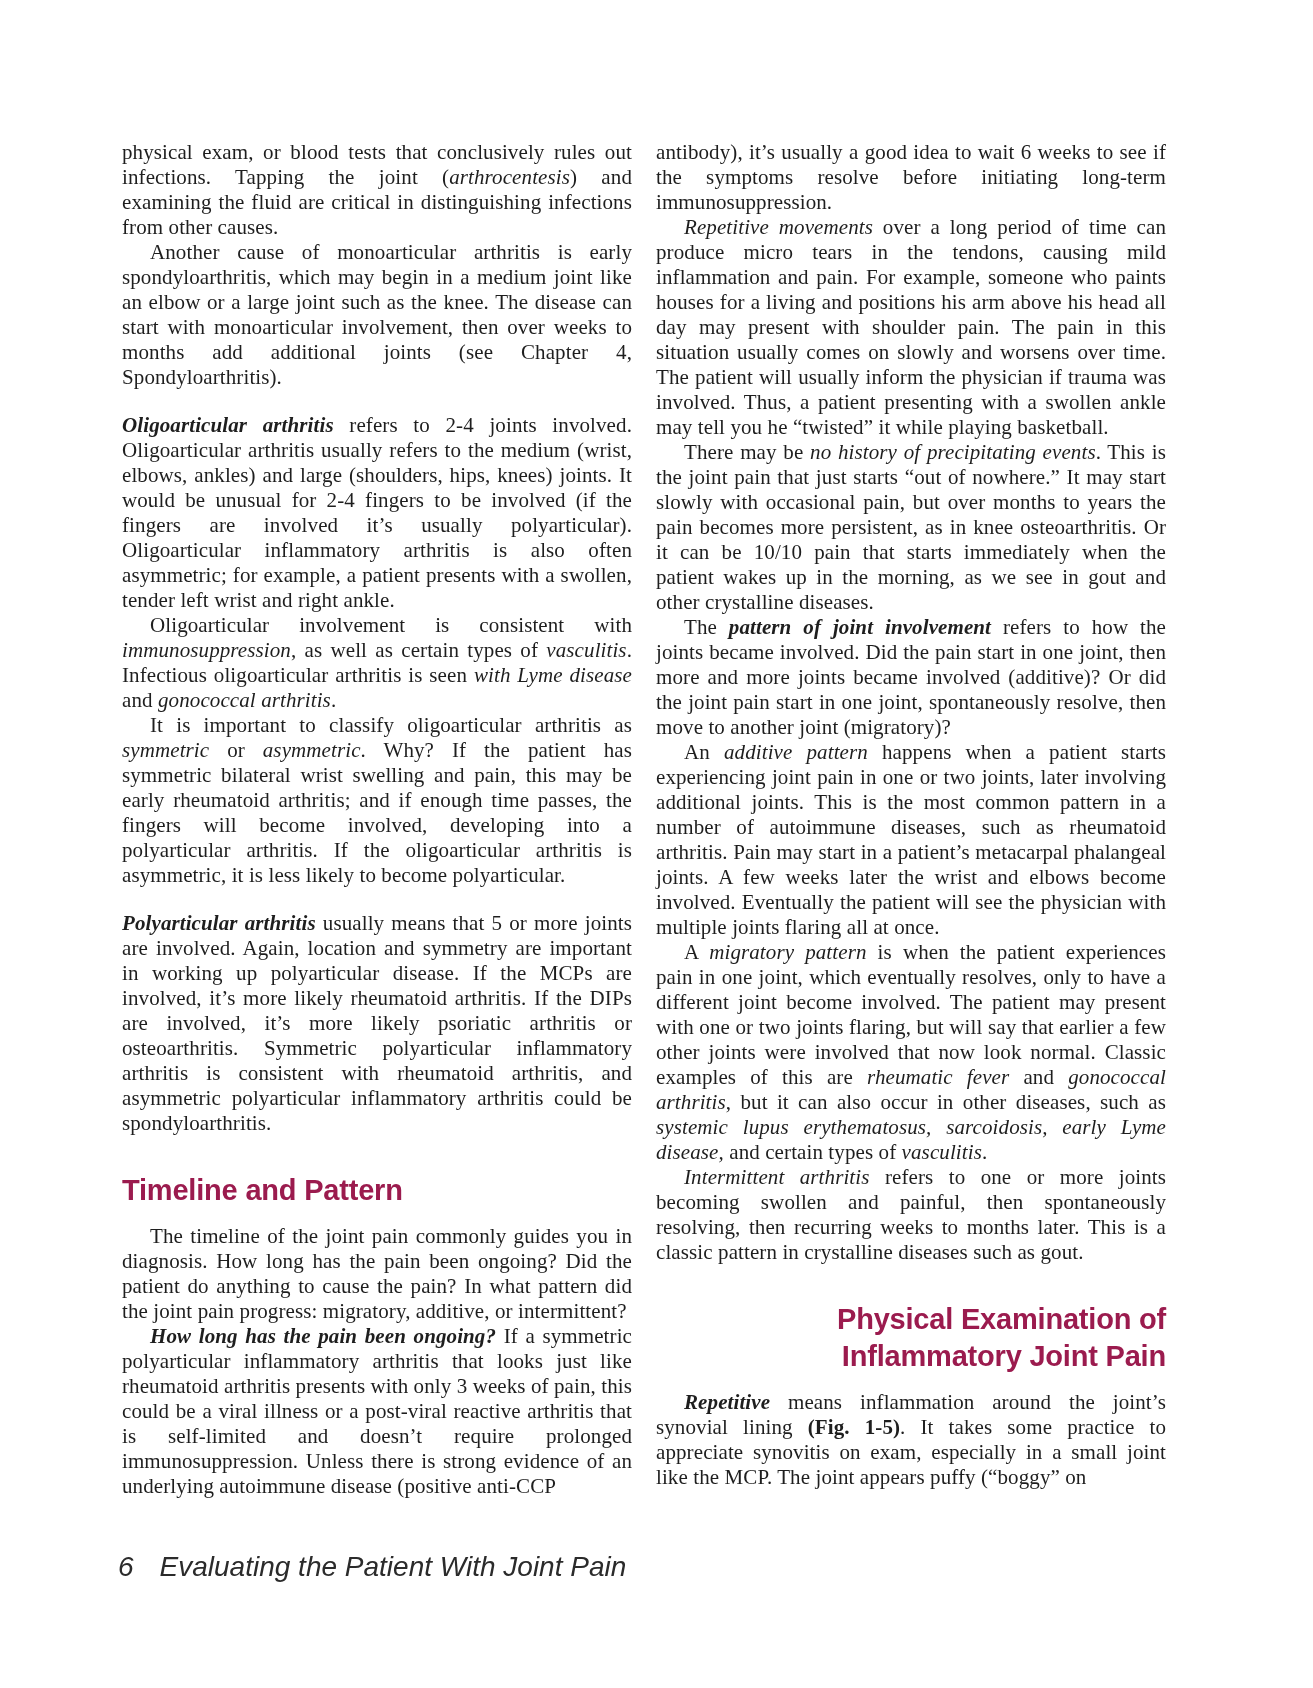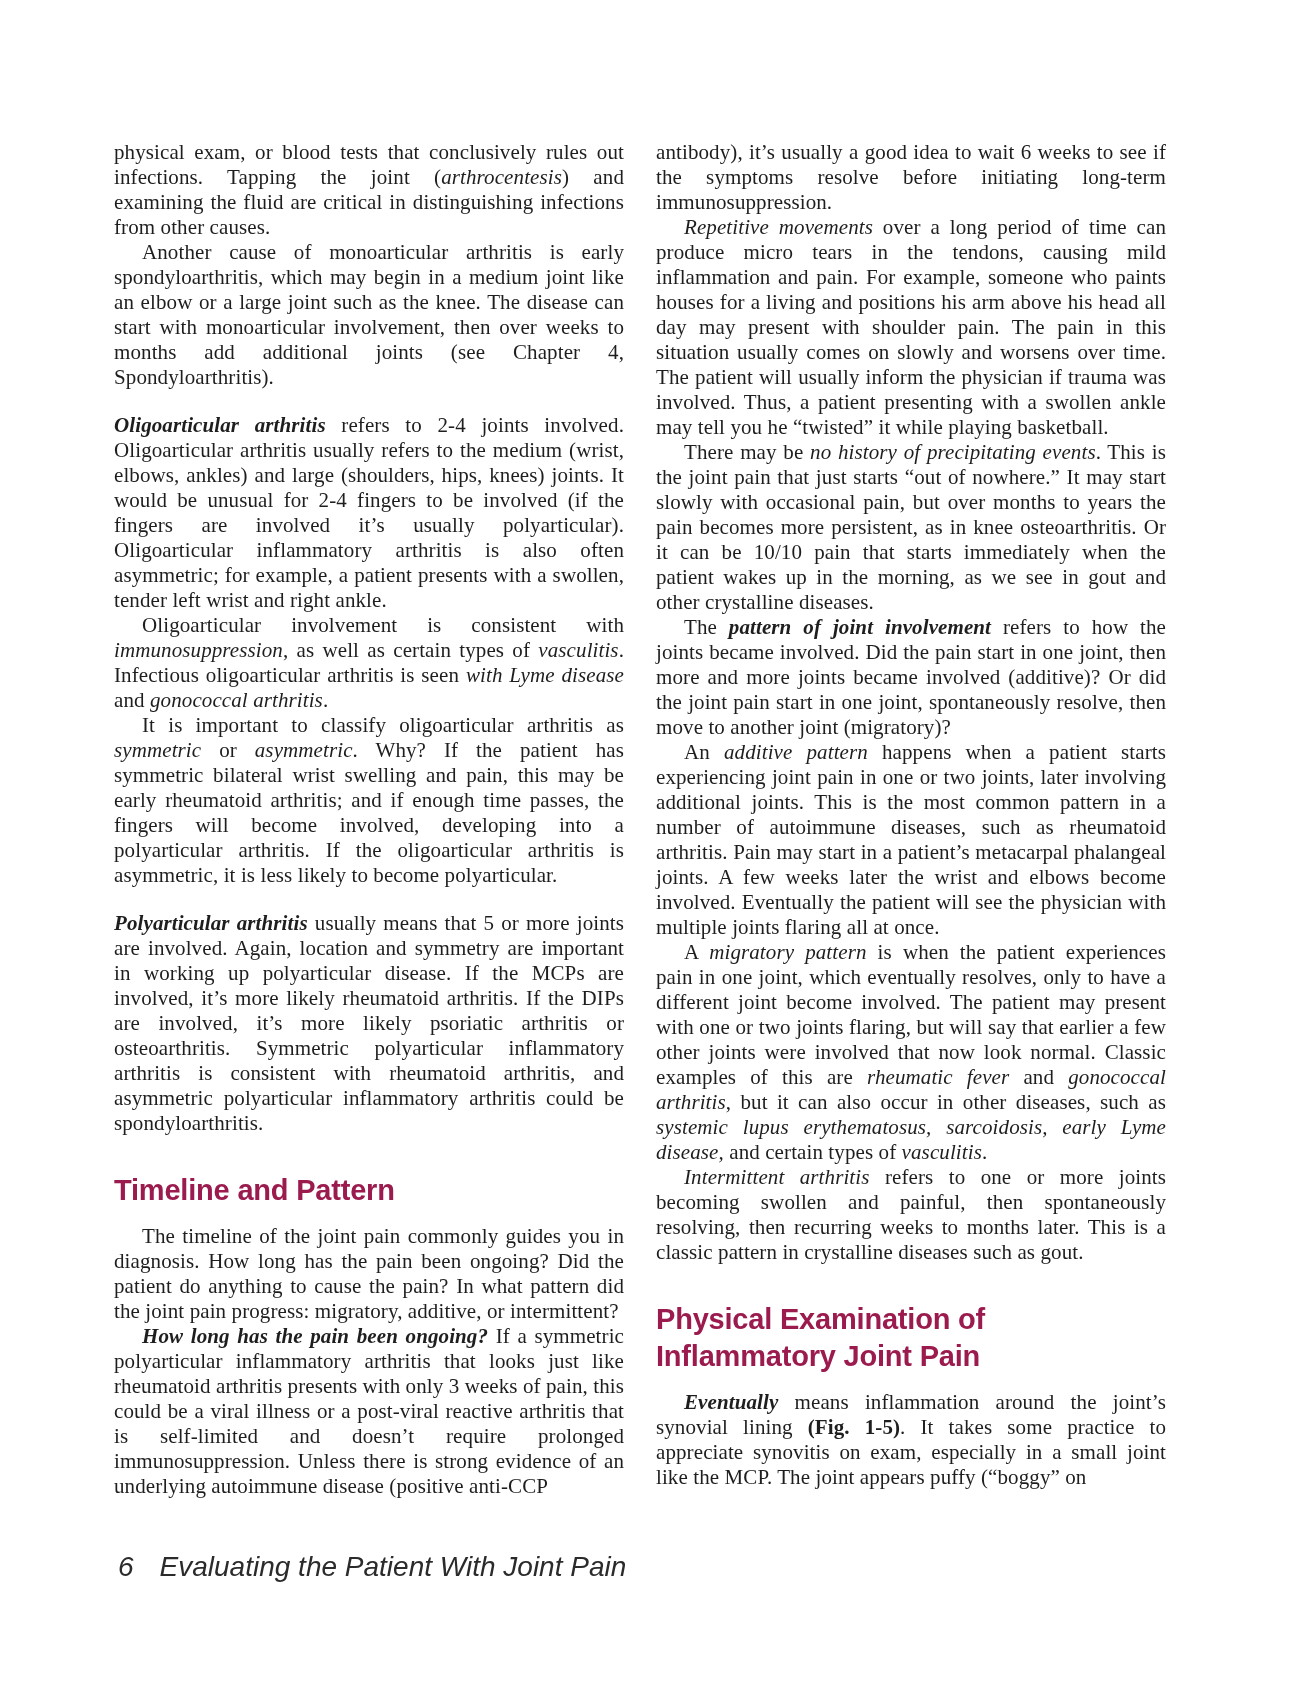--- a/index.html
+++ b/index.html
@@ -14,21 +14,21 @@
     background: #ffffff;
     overflow: hidden;
     font-family: "Liberation Serif", "DejaVu Serif", serif;
     color: #1e1e1e;
   }
   .col {
     position: absolute;
     top: 140px;
     width: 510px;
   }
-  .col-left  { left: 114px; }
+  .col-left  { left: 122px; }
   .col-right { left: 656px; }
   .col p {
     margin: 0;
     font-size: 21px;
     line-height: 25px;
     text-align: justify;
     text-justify: inter-word;
     letter-spacing: 0.1px;
   }
   .col p.indent { text-indent: 28px; }
@@ -71,19 +71,19 @@
       <p class="indent"><b><i>How long has the pain been ongoing?</i></b> If a symmetric polyarticular inflammatory arthritis that looks just like rheumatoid arthritis presents with only 3 weeks of pain, this could be a viral illness or a post-viral reactive arthritis that is self-limited and doesn’t require prolonged immunosuppression. Unless there is strong evidence of an underlying autoimmune disease (positive anti-CCP</p>
     </div>
   <div class="col col-right">
       <p>antibody), it’s usually a good idea to wait 6 weeks to see if the symptoms resolve before initiating long-term immunosuppression.</p>
       <p class="indent"><i>Repetitive movements</i> over a long period of time can produce micro tears in the tendons, causing mild inflammation and pain. For example, someone who paints houses for a living and positions his arm above his head all day may present with shoulder pain. The pain in this situation usually comes on slowly and worsens over time. The patient will usually inform the physician if trauma was involved. Thus, a patient presenting with a swollen ankle may tell you he “twisted” it while playing basketball.</p>
       <p class="indent">There may be <i>no history of precipitating events</i>. This is the joint pain that just starts “out of nowhere.” It may start slowly with occasional pain, but over months to years the pain becomes more persistent, as in knee osteoarthritis. Or it can be 10/10 pain that starts immediately when the patient wakes up in the morning, as we see in gout and other crystalline diseases.</p>
       <p class="indent">The <b><i>pattern of joint involvement</i></b> refers to how the joints became involved. Did the pain start in one joint, then more and more joints became involved (additive)? Or did the joint pain start in one joint, spontaneously resolve, then move to another joint (migratory)?</p>
       <p class="indent">An <i>additive pattern</i> happens when a patient starts experiencing joint pain in one or two joints, later involving additional joints. This is the most common pattern in a number of autoimmune diseases, such as rheumatoid arthritis. Pain may start in a patient’s metacarpal phalangeal joints. A few weeks later the wrist and elbows become involved. Eventually the patient will see the physician with multiple joints flaring all at once.</p>
       <p class="indent">A <i>migratory pattern</i> is when the patient experiences pain in one joint, which eventually resolves, only to have a different joint become involved. The patient may present with one or two joints flaring, but will say that earlier a few other joints were involved that now look normal. Classic examples of this are <i>rheumatic fever</i> and <i>gonococcal arthritis</i>, but it can also occur in other diseases, such as <i>systemic lupus erythematosus, sarcoidosis, early Lyme disease,</i> and certain types of <i>vasculitis</i>.</p>
       <p class="indent"><i>Intermittent arthritis</i> refers to one or more joints becoming swollen and painful, then spontaneously resolving, then recurring weeks to months later. This is a classic pattern in crystalline diseases such as gout.</p>
-      <h2 class="h-sec" style="color: rgb(155, 27, 78);">Physical Examination of Inflammatory Joint Pain</h2>
-      <p class="indent"><b><i>Eventually</i></b> means inflammation around the joint’s synovial lining <b>(Fig. 1-5)</b>. It takes some practice to appreciate synovitis on exam, especially in a small joint like the MCP. The joint appears puffy (“boggy” on</p>
+      <h2 class="h-sec" style="color: rgb(155, 27, 78); text-align: right;">Physical Examination of Inflammatory Joint Pain</h2>
+      <p class="indent"><b><i>Repetitive</i></b> means inflammation around the joint’s synovial lining <b>(Fig. 1-5)</b>. It takes some practice to appreciate synovitis on exam, especially in a small joint like the MCP. The joint appears puffy (“boggy” on</p>
     </div>
   <div class="footer">
     <span class="pg-num">6</span><span>Evaluating the Patient With Joint Pain</span>
   </div>
 </div>
 
 </body></html>

